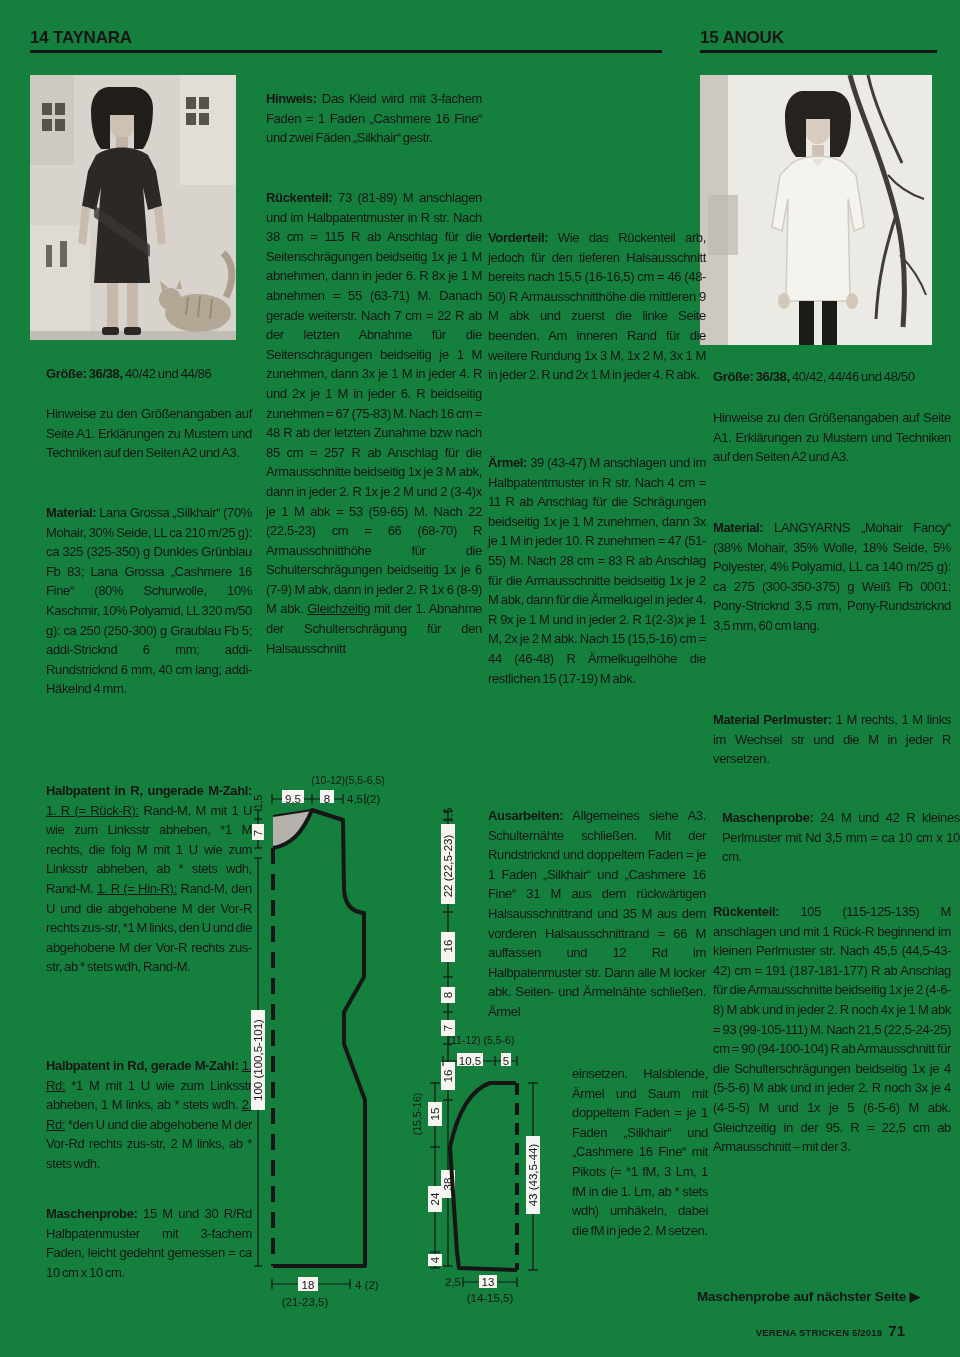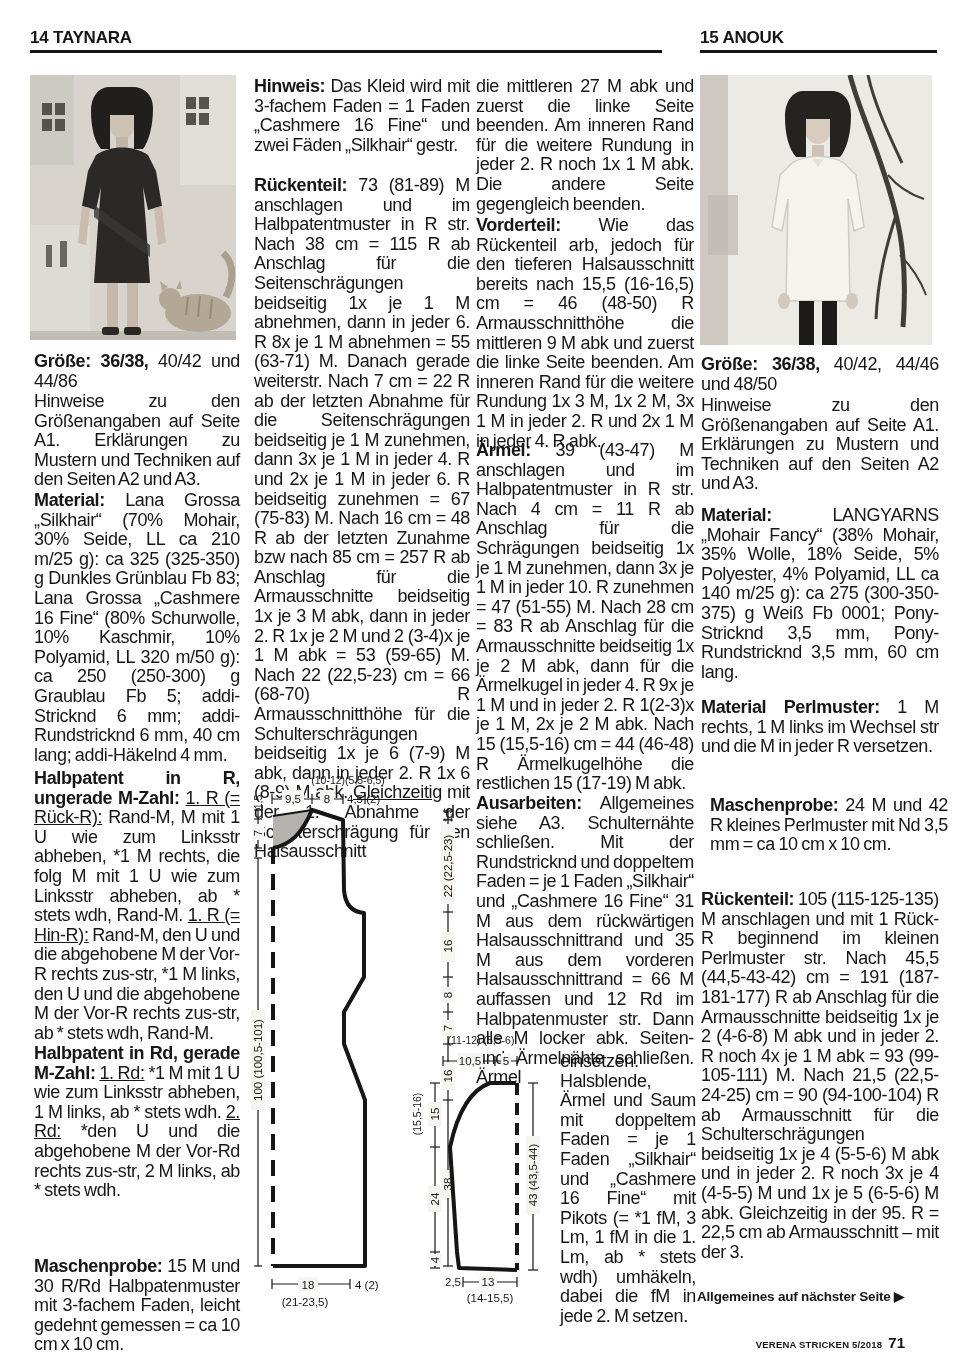--- a/index.html
+++ b/index.html
@@ -1,26 +1,26 @@
 <!DOCTYPE html>
 <html><head>
 <meta charset="utf-8">
 <style>
   html,body{margin:0;padding:0;background:#999;}
-  .page{position:relative;width:960px;height:1357px;background:#ffffff;overflow:hidden;
+  .page{position:relative;width:960px;height:1357px;background:#15803d;overflow:hidden;
         font-family:"Liberation Sans",sans-serif;color:#161616;}
   .hdr{position:absolute;font-weight:bold;font-size:17px;letter-spacing:-0.2px;white-space:nowrap;}
   .rule{position:absolute;height:3px;background:#141414;}
-  .col{position:absolute;text-align:justify;font-size:18px;line-height:19.6px;
-       letter-spacing:-0.35px;word-spacing:-1.1px;margin:4px;}
+  .col{position:absolute;text-align:justify;font-size:13px;line-height:19.6px;
+       letter-spacing:-0.35px;word-spacing:-1.1px;margin:16px;}
   .b{font-weight:bold;}
   .u{text-decoration:underline;}
   .photo{position:absolute;overflow:hidden;background:#d8d4cd;}
   .cont{position:absolute;font-weight:bold;font-size:13.5px;letter-spacing:-0.2px;white-space:nowrap;}
-  .footer{position:absolute;text-align:right;white-space:nowrap;margin-top:12px;}
+  .footer{position:absolute;text-align:right;white-space:nowrap;}
   .footer .mag{font-weight:bold;font-size:9.5px;letter-spacing:0.2px;}
   .footer .pg{font-weight:bold;font-size:15px;margin-left:6px;}
   svg text{font-family:"Liberation Sans",sans-serif;fill:#161616;}
   .dim{font-size:11.5px;}
   .dimsmall{font-size:10.5px;}
 </style>
 </head>
 <body>
 
 <div class="page">
@@ -117,32 +117,31 @@
     <span class="b">Material:</span><span> Lana Grossa „Silkhair“ (70% Mohair, 30% Seide, LL ca 210 m/25 g): ca 325 (325-350) g Dunkles Grünblau Fb 83; Lana Grossa „Cashmere 16 Fine“ (80% Schurwolle, 10% Kaschmir, 10% Polyamid, LL 320 m/50 g): ca 250 (250-300) g Graublau Fb 5; addi-Stricknd 6 mm; addi-Rundstricknd 6 mm, 40 cm lang; addi-Häkelnd 4 mm.</span>
   </p>
   <p class="col" style="left:30px;top:765px;width:206px;">
     <span class="b">Halbpatent in R, ungerade M-Zahl:</span>
     <span class="u">1. R (= Rück-R):</span><span> Rand-M, M mit 1 U wie zum Linksstr abheben, *1 M rechts, die folg M mit 1 U wie zum Linksstr abheben, ab * stets wdh, Rand-M. </span><span class="u">1. R (= Hin-R):</span><span> Rand-M, den U und die abgehobene M der Vor-R rechts zus-str, *1 M links, den U und die abgehobene M der Vor-R rechts zus-str, ab * stets wdh, Rand-M.</span>
   </p>
   <p class="col" style="left:30px;top:1040px;width:206px;">
     <span class="b">Halbpatent in Rd, gerade M-Zahl:</span>
     <span class="u">1. Rd:</span><span> *1 M mit 1 U wie zum Linksstr abheben, 1 M links, ab * stets wdh. </span><span class="u">2. Rd:</span><span> *den U und die abgehobene M der Vor-Rd rechts zus-str, 2 M links, ab * stets wdh.</span>
   </p>
-  <p class="col" style="left:30px;top:1253px;width:206px;">
+  <p class="col" style="left:30px;top:1188px;width:206px;">
     <span class="b">Maschenprobe:</span><span> 15 M und 30 R/Rd Halbpatenmuster mit 3-fachem Faden, leicht gedehnt gemessen = ca 10 cm x 10 cm.</span>
   </p>
 
   <p class="col" style="left:250px;top:73px;width:216px;">
     <span class="b">Hinweis:</span><span> Das Kleid wird mit 3-fachem Faden = 1 Faden „Cashmere 16 Fine“ und zwei Fäden „Silkhair“ gestr.</span>
   </p>
   <p class="col" style="left:250px;top:172px;width:216px;">
     <span class="b">Rückenteil:</span><span> 73 (81-89) M anschlagen und im Halbpatentmuster in R str. Nach 38 cm = 115 R ab Anschlag für die Seitenschrägungen beidseitig 1x je 1 M abnehmen, dann in jeder 6. R 8x je 1 M abnehmen = 55 (63-71) M. Danach gerade weiterstr. Nach 7 cm = 22 R ab der letzten Abnahme für die Seitenschrägungen beidseitig je 1 M zunehmen, dann 3x je 1 M in jeder 4. R und 2x je 1 M in jeder 6. R beidseitig zunehmen = 67 (75-83) M. Nach 16 cm = 48 R ab der letzten Zunahme bzw nach 85 cm = 257 R ab Anschlag für die Armausschnitte beidseitig 1x je 3 M abk, dann in jeder 2. R 1x je 2 M und 2 (3-4)x je 1 M abk = 53 (59-65) M. Nach 22 (22,5-23) cm = 66 (68-70) R Armausschnitthöhe für die Schulterschrägungen beidseitig 1x je 6 (7-9) M abk, dann in jeder 2. R 1x 6 (8-9) M abk. </span><span class="u">Gleichzeitig</span><span> mit der 1. Abnahme der Schulterschrägung für den Halsausschnitt</span>
   </p>
 
-  <p class="col" style="left:472px;top:73px;width:218px;">die mittleren 27 M abk und zuerst die linke Seite beenden. Am inneren Rand für die weitere Rundung in jeder 2. R noch 1x 1 M abk. Die andere Seite gegengleich beenden.</p>
   <p class="col" style="left:472px;top:212px;width:218px;">
     <span class="b">Vorderteil:</span><span> Wie das Rückenteil arb, jedoch für den tieferen Halsausschnitt bereits nach 15,5 (16-16,5) cm = 46 (48-50) R Armausschnitthöhe die mittleren 9 M abk und zuerst die linke Seite beenden. Am inneren Rand für die weitere Rundung 1x 3 M, 1x 2 M, 3x 1 M in jeder 2. R und 2x 1 M in jeder 4. R abk.</span>
   </p>
   <p class="col" style="left:472px;top:437px;width:218px;">
     <span class="b">Ärmel:</span><span> 39 (43-47) M anschlagen und im Halbpatentmuster in R str. Nach 4 cm = 11 R ab Anschlag für die Schrägungen beidseitig 1x je 1 M zunehmen, dann 3x je 1 M in jeder 10. R zunehmen = 47 (51-55) M. Nach 28 cm = 83 R ab Anschlag für die Armausschnitte beidseitig 1x je 2 M abk, dann für die Ärmelkugel in jeder 4. R 9x je 1 M und in jeder 2. R 1(2-3)x je 1 M, 2x je 2 M abk. Nach 15 (15,5-16) cm = 44 (46-48) R Ärmelkugelhöhe die restlichen 15 (17-19) M abk.</span>
   </p>
   <p class="col" style="left:472px;top:790px;width:218px;">
     <span class="b">Ausarbeiten:</span><span> Allgemeines siehe A3. Schulternähte schließen. Mit der Rundstricknd und doppeltem Faden = je 1 Faden „Silkhair“ und „Cashmere 16 Fine“ 31 M aus dem rückwärtigen Halsausschnittrand und 35 M aus dem vorderen Halsausschnittrand = 66 M auffassen und 12 Rd im Halbpatenmuster str. Dann alle M locker abk. Seiten- und Ärmelnähte schließen. Ärmel</span>
   </p>
   <p class="col" style="left:556px;top:1048px;width:136px;">einsetzen. Halsblende, Ärmel und Saum mit doppeltem Faden = je 1 Faden „Silkhair“ und „Cashmere 16 Fine“ mit Pikots (= *1 fM, 3 Lm, 1 fM in die 1. Lm, ab * stets wdh) umhäkeln, dabei die fM in jede 2. M setzen.</p>
@@ -284,19 +283,19 @@
   <p class="col" style="left:697px;top:694px;width:238px;">
     <span class="b">Material Perlmuster:</span><span> 1 M rechts, 1 M links im Wechsel str und die M in jeder R versetzen.</span>
   </p>
   <p class="col" style="left:706px;top:792px;width:238px;">
     <span class="b">Maschenprobe:</span><span> 24 M und 42 R kleines Perlmuster mit Nd 3,5 mm = ca 10 cm x 10 cm.</span>
   </p>
   <p class="col" style="left:697px;top:886px;width:238px;">
     <span class="b">Rückenteil:</span><span> 105 (115-125-135) M anschlagen und mit 1 Rück-R beginnend im kleinen Perlmuster str. Nach 45,5 (44,5-43-42) cm = 191 (187-181-177) R ab Anschlag für die Armausschnitte beidseitig 1x je 2 (4-6-8) M abk und in jeder 2. R noch 4x je 1 M abk = 93 (99-105-111) M. Nach 21,5 (22,5-24-25) cm = 90 (94-100-104) R ab Armausschnitt für die Schulterschrägungen beidseitig 1x je 4 (5-5-6) M abk und in jeder 2. R noch 3x je 4 (4-5-5) M und 1x je 5 (6-5-6) M abk. Gleichzeitig in der 95. R = 22,5 cm ab Armausschnitt – mit der 3.</span>
   </p>
 
-  <div class="cont" style="left:697px;top:1288px;">Allgemeines auf nächster Seite ▶</div>
+  <div class="cont" style="left:697px;top:1288px;">Maschenprobe auf nächster Seite ▶</div>
 
   <div class="footer" style="left:690px;top:1322px;width:215px;">
     <span class="mag">VERENA STRICKEN 5/2018</span><span class="pg">71</span>
   </div>
 
 </div>
 
 </body></html>

